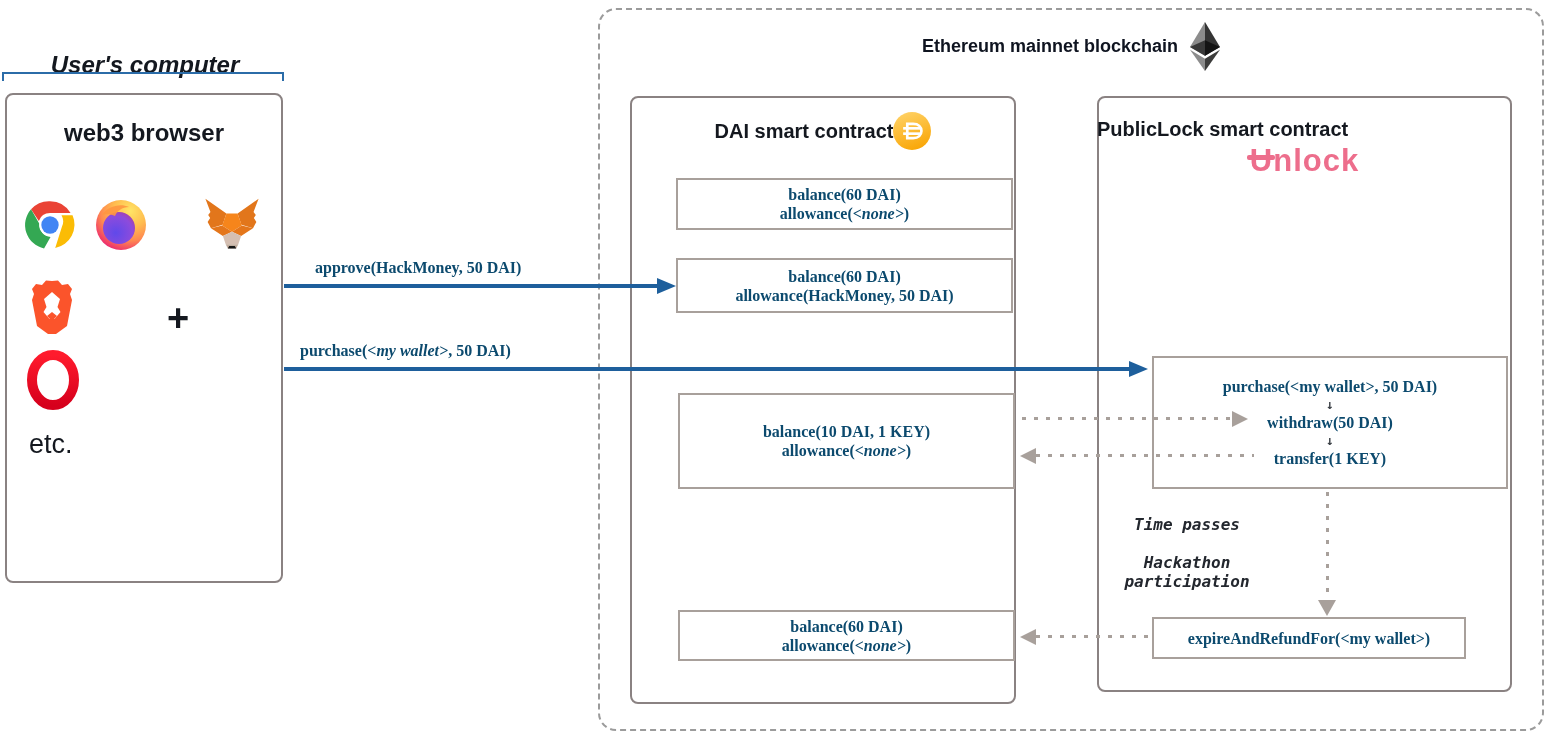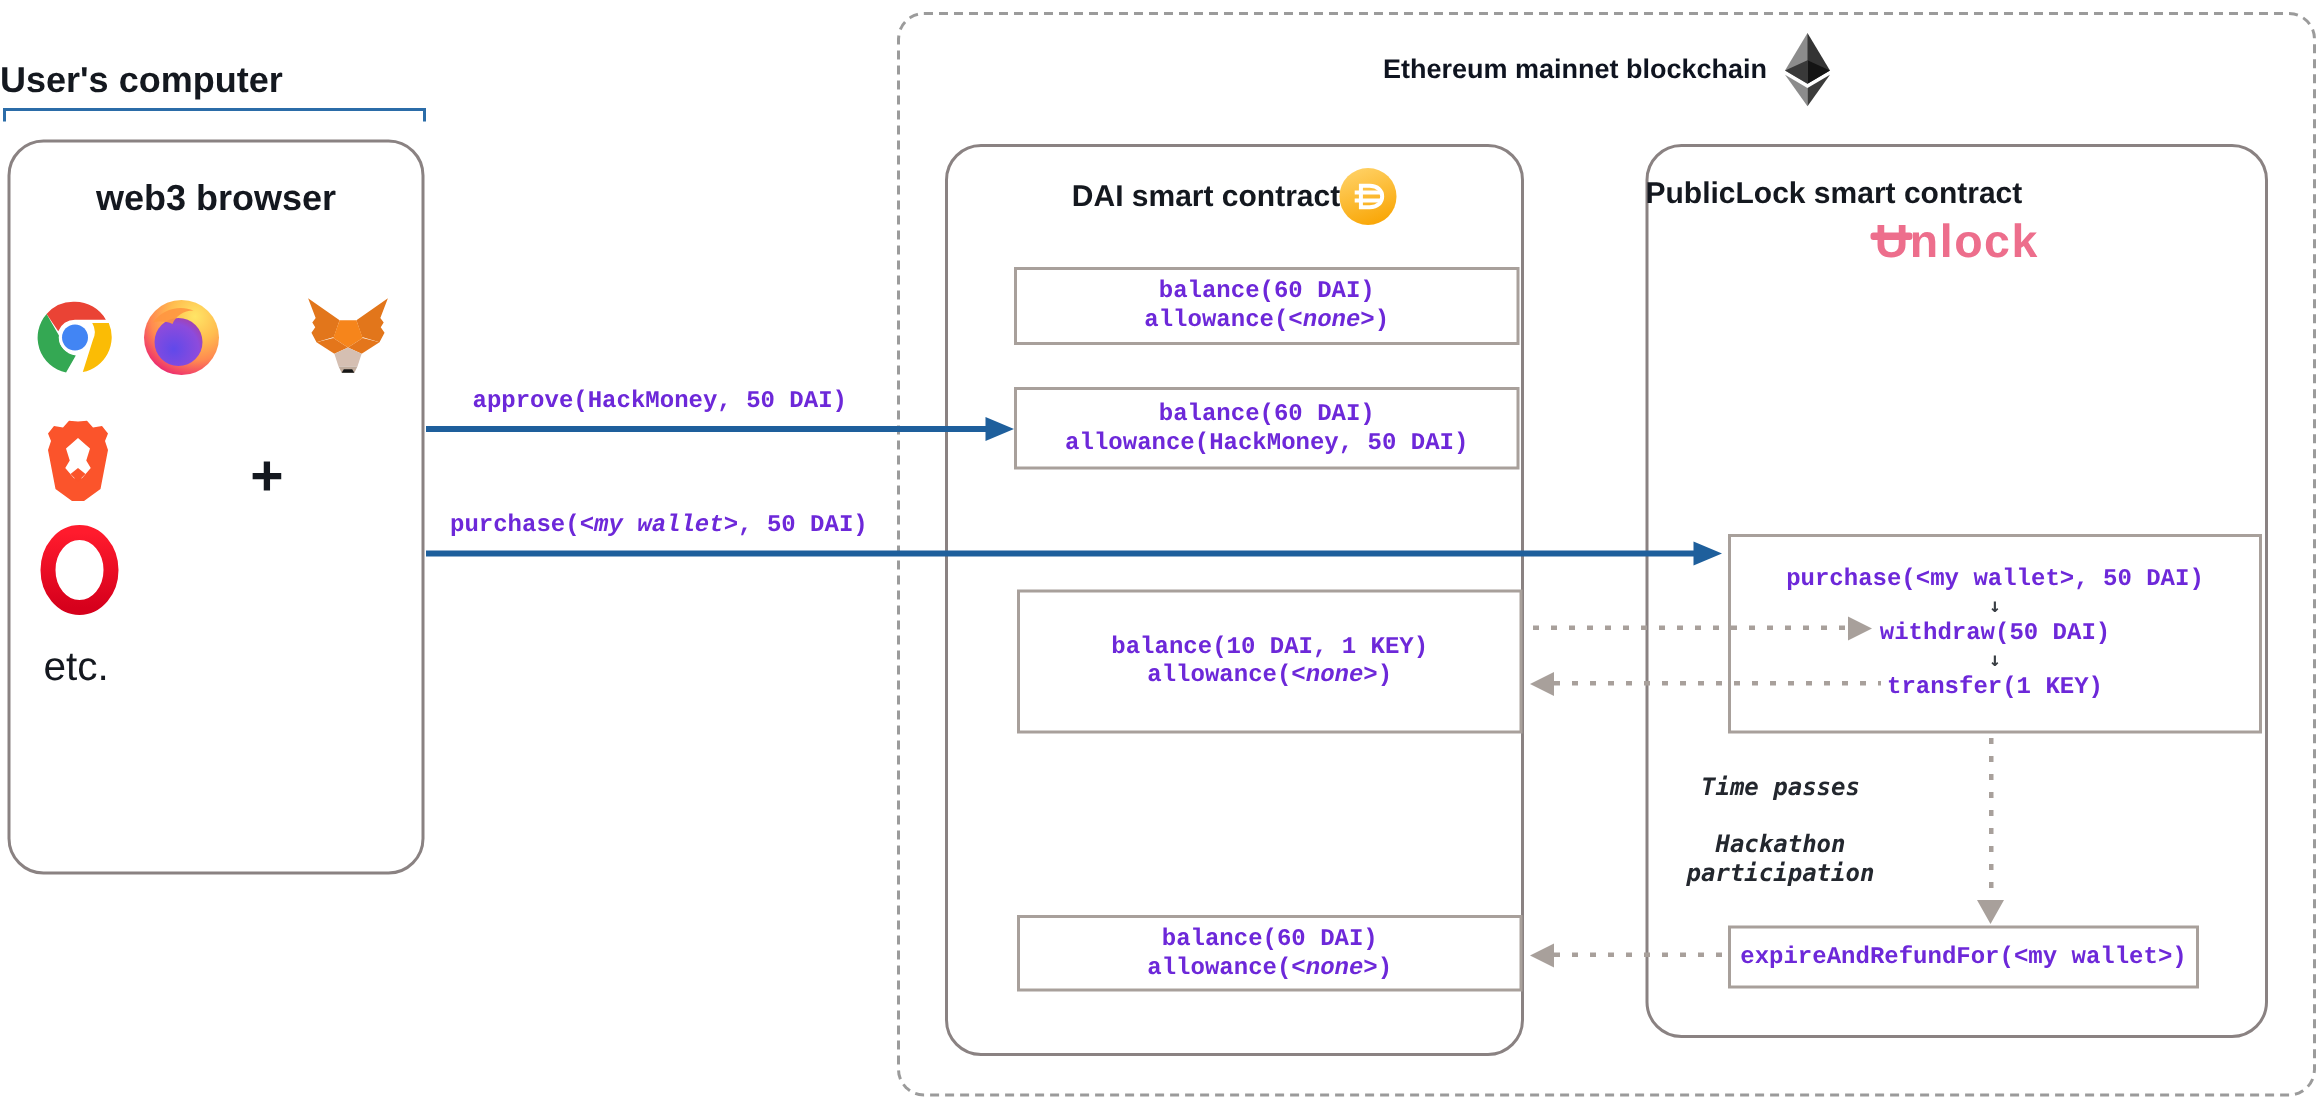--- a/index.html
+++ b/index.html
@@ -11,30 +11,30 @@
     color:#14181f;
   }
   .abs { position:absolute; }
 
   
   .h-title { font-size:24px; font-weight:600; color:#14181f; }
   .h-big   { font-size:18px; font-weight:700; color:#0f1420; }
   .h-box   { font-size:20px; font-weight:600; color:#14181f; }
 
   
-  .solid-box { border:2.5px solid #8a8282; border-radius:24px; background:transparent; }
+  .solid-box { border:2.5px solid #8a8282; border-radius:8px; background:transparent; }
   .dashed-box { border:2.5px dashed #9b9b9b; border-radius:18px; }
   .state-box {
     border:2px solid #a8a09b; background:transparent;
     display:flex; flex-direction:column; justify-content:center; align-items:center;
     text-align:center;
   }
 
   
-  .mono { font-family:Liberation Mono, monospace; font-weight:700; font-size:16px; line-height:19px; color:#6d28d9; }
+  .mono { font-family:Liberation Serif, serif; font-weight:700; font-size:16px; line-height:19px; color:#0c4a6e; }
   .mono .it { font-style:italic; }
   .mono-note { font-family:"DejaVu Sans Mono", monospace; font-weight:700; font-style:italic; font-size:16px; line-height:19px; color:#23272e; }
   .dn { font-size:13px; line-height:15px; color:#3a3f45; font-weight:700; font-family:"DejaVu Sans Mono", monospace; }
 
   
   .bracket {
     border-top:2.5px solid #2b6ca8;
     border-left:2.5px solid #2b6ca8;
     border-right:2.5px solid #2b6ca8;
   }
@@ -66,21 +66,21 @@
     display:flex; align-items:center; justify-content:center;
   }
 
   .flex-center-row { display:flex; align-items:center; justify-content:center; }
 </style>
 </head>
 <body>
 
 <div id="stage">
 
-  <div class="abs h-title" style="left:0;top:40px;width:290px;">User's computer</div>
+  <div class="abs h-title" style="left:0;top:51px;width:290px;text-align:center;font-style:italic;">User's computer</div>
   <div class="abs bracket" style="left:2px;top:72px;width:282px;height:9px;"></div>
 
   <div class="abs solid-box" style="left:5px;top:93px;width:278px;height:490px;">
     <div class="h-title" style="position:absolute;left:0;top:24px;width:100%;text-align:center;">web3 browser</div>
 
     <span class="abs" style="left:17px;top:104px;width:52px;height:52px;">
       <svg width="52" height="52" viewBox="0 0 48 48">
         <circle cx="24" cy="24" r="23" fill="#fff"></circle>
         <path d="M24 2a22 22 0 0 1 19 11H24a11 11 0 0 0-10.3 7.2L6.5 9.5A22 22 0 0 1 24 2z" fill="#EA4335"></path>
         <path d="M44.8 15a22 22 0 0 1-16 30.3L35 25.5A11 11 0 0 0 34.6 15z" fill="#FBBC05"></path>

